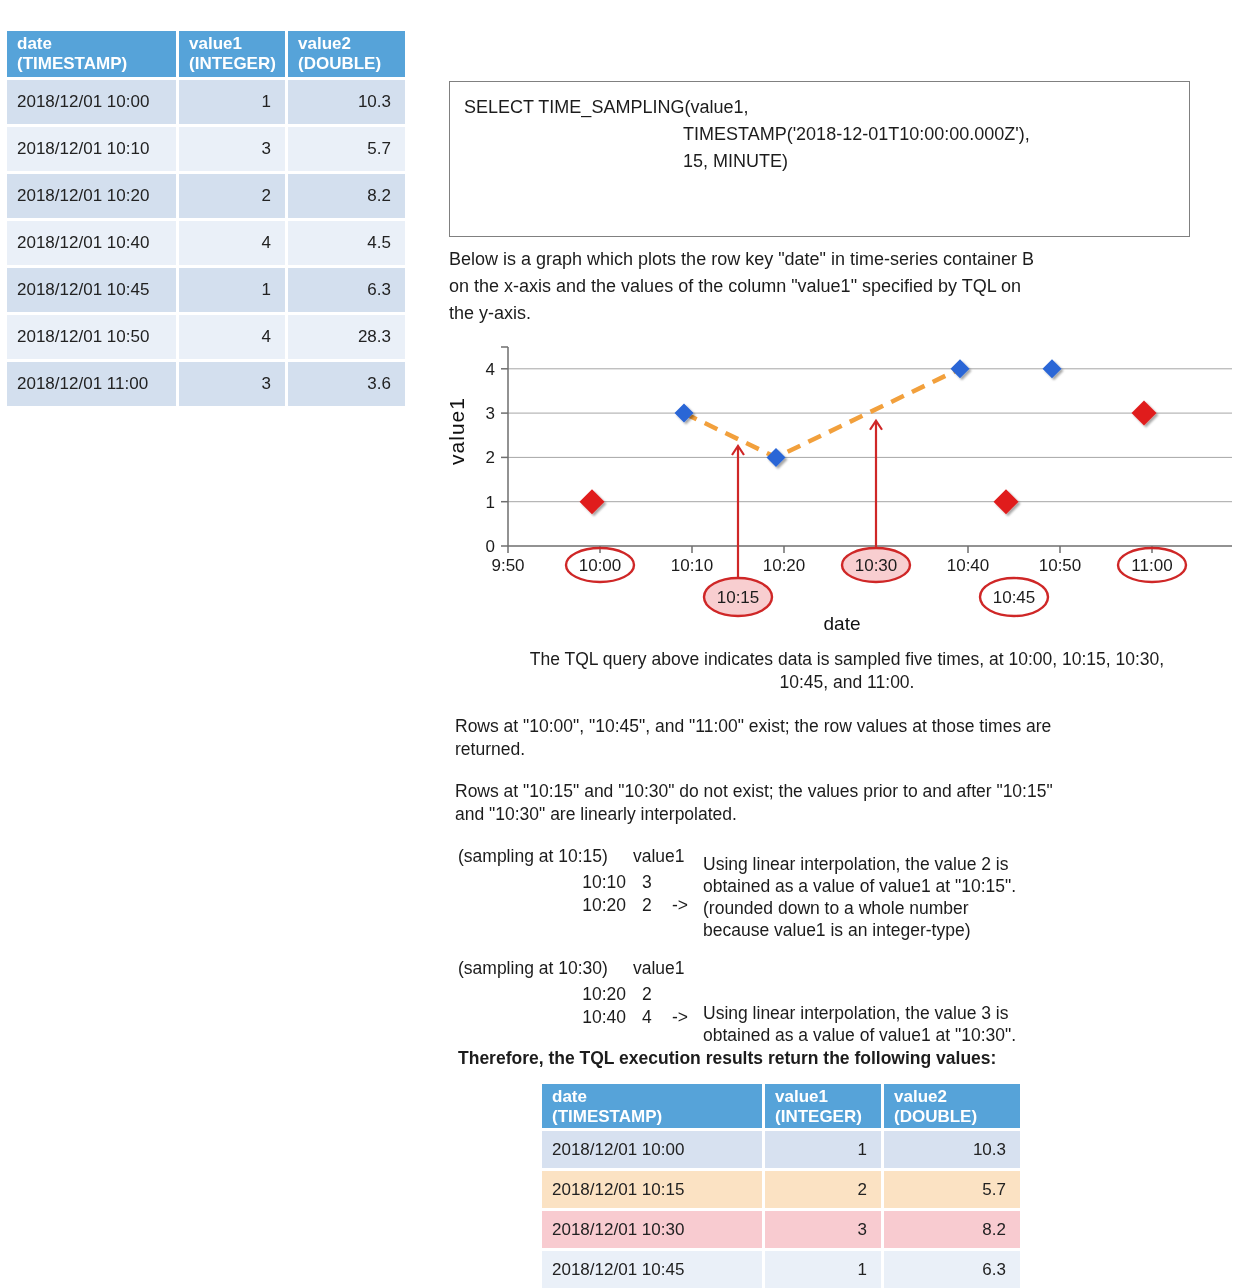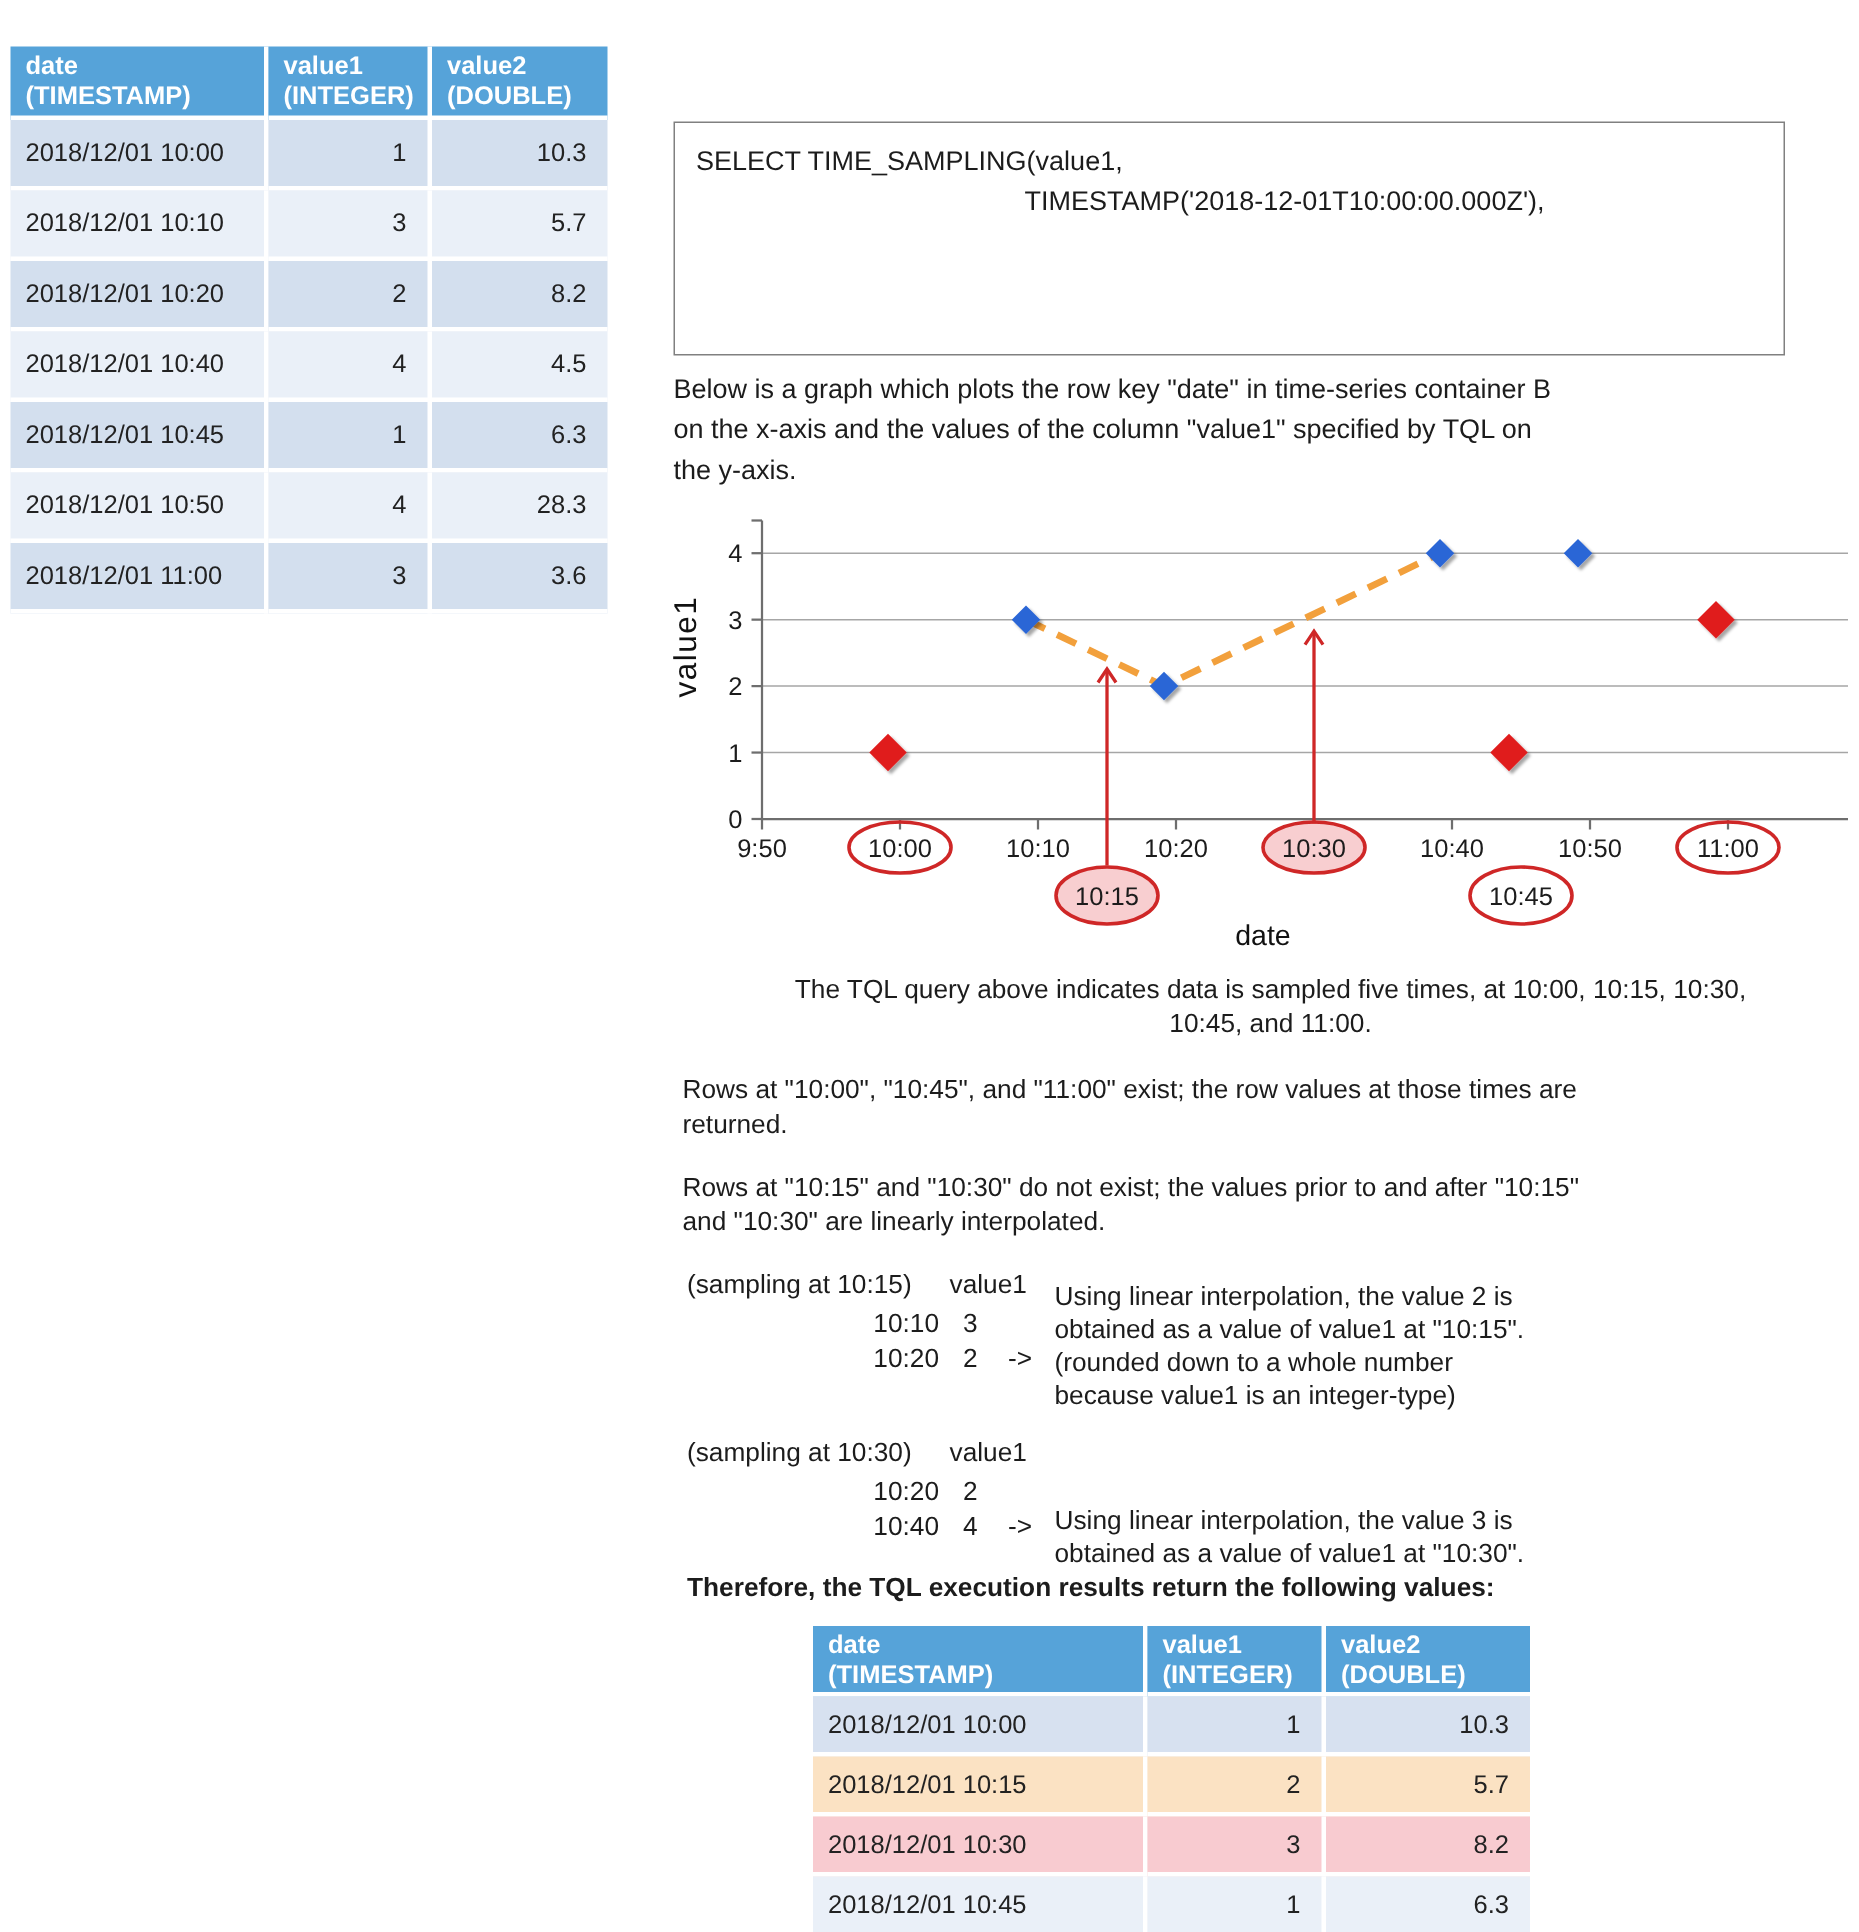--- a/index.html
+++ b/index.html
@@ -132,20 +132,21 @@
           <td class="num">3</td>
           <td class="num">3.6</td>
         </tr>
     </tbody>
   </table>
 
 
   <div id="code-box">
     <div class="code-line">SELECT TIME_SAMPLING(value1,</div>
     <div class="code-line cont">TIMESTAMP('2018-12-01T10:00:00.000Z'),</div>
+    <div class="code-line cont">15, MINUTE)</div>
   </div>
 
   <div class="pre" id="graph-intro">Below is a graph which plots the row key "date" in time-series container B
 on the x-axis and the values of the column "value1" specified by TQL on
 the y-axis.</div>
 
   <svg id="chart-svg" viewBox="440 335 799 305">
     <defs>
       <filter id="dshadow" x="-50%" y="-50%" width="200%" height="200%">
         <feDropShadow dx="2" dy="2" stdDeviation="1.2" flood-opacity="0.35"></feDropShadow>

